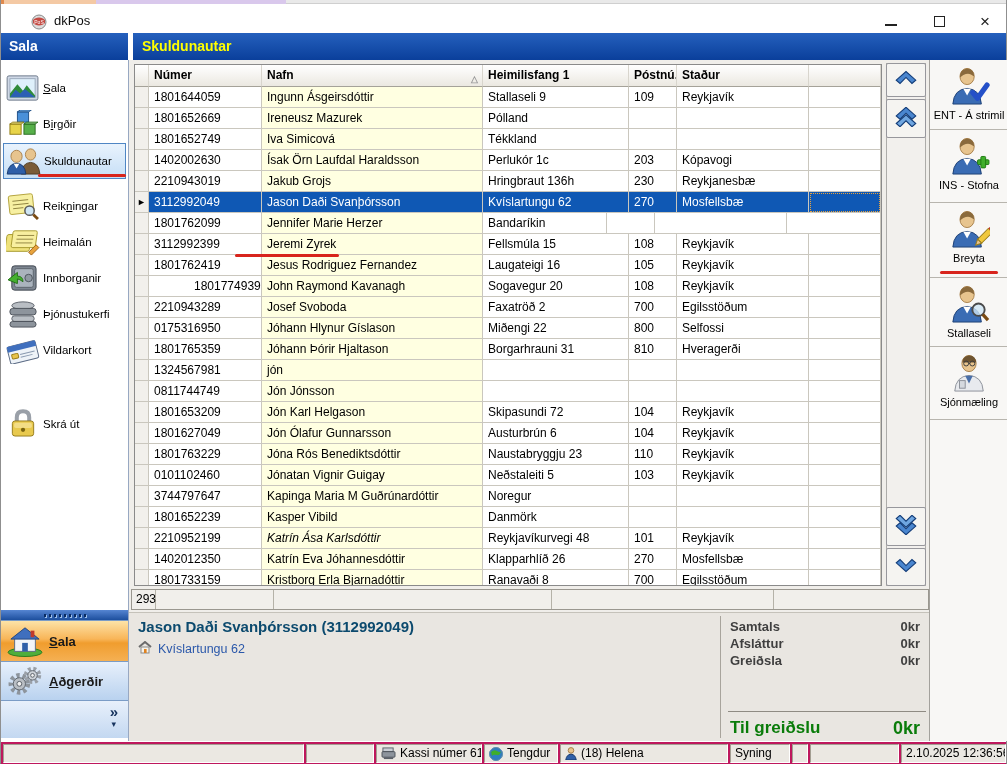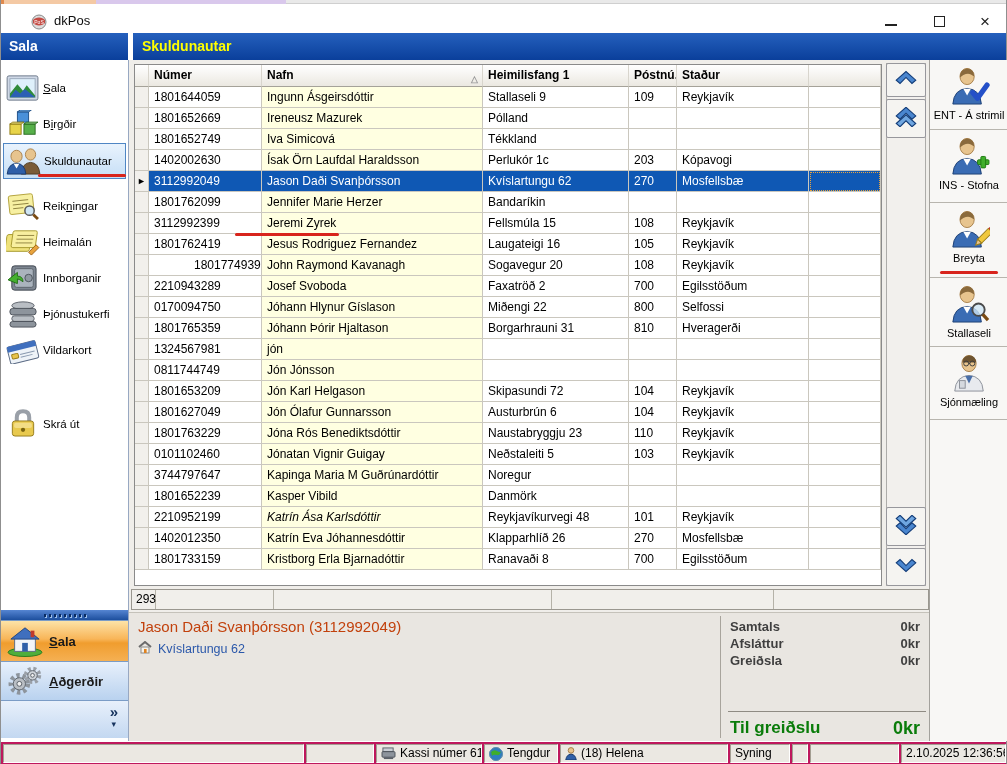--- a/index.html
+++ b/index.html
@@ -76,21 +76,21 @@
     display:flex; align-items:center; justify-content:center; cursor:pointer; }
   #scr-up1 { top:63px; height:34px; } #scr-up2 { top:99px; height:39px; }
   #scr-dn2 { top:507px; height:39px; } #scr-dn1 { top:548px; height:38px; }
 
   
   #countbar { position:absolute; left:130px; top:589px; width:798px; height:21px; background:#f1efeb; border:1px solid #9a978f; display:flex; }
   .cseg { height:100%; border-right:1px solid #b5b2a8; font-size:12px; line-height:19px; padding-left:4px; color:#000; }
 
   
   #detail { position:absolute; left:128px; top:612px; width:800px; height:129px; background:#e9e6e1; border-top:1px solid #c5c2ba; }
-  #detail-title { position:absolute; left:9px; top:5px; font-size:15px; font-weight:normal; color:#c2410c; }
+  #detail-title { position:absolute; left:9px; top:5px; font-size:15px; font-weight:bold; color:#0c4a6e; }
   #detail-addr { position:absolute; left:9px; top:28px; display:flex; align-items:center; gap:6px; font-size:12.5px; color:#2b58aa; }
   #vdiv { position:absolute; left:591px; top:3px; bottom:3px; width:1px; background:#a8a49c; }
   .tot-row { position:absolute; left:601px; width:190px; display:flex; justify-content:space-between;
     font-size:13px; font-weight:bold; color:#3f3f3f; }
   #tot-div { position:absolute; left:599px; width:198px; top:98px; height:1px; background:#8f8b83; }
   #tot-final { position:absolute; left:601px; width:190px; top:105px; display:flex; justify-content:space-between; color:#0a7c0a; font-weight:bold; }
   #tot-final .lbl { font-size:17px; } #tot-final .val { font-size:18px; }
 
   
   #actions { position:absolute; left:928px; top:60px; width:79px; height:681px; background:#f8f7f5; border-left:1px solid #a3a19c; }
@@ -333,34 +333,43 @@
         </div>
         <div class="trow">
           <div class="cell c-sel" style="width: 14px;"></div>
           <div class="cell" style="width: 113px;">1402002630</div>
           <div class="cell c-name" style="width: 221px;">Ísak Örn Laufdal Haraldsson</div>
           <div class="cell" style="width: 146px;">Perlukór 1c</div>
           <div class="cell" style="width: 48px;">203</div>
           <div class="cell" style="width: 132px;">Kópavogi</div>
           <div class="cell c-last" style="width: 74px; flex: 1 1 0%;"></div>
         </div>
+        <div class="trow">
+          <div class="cell c-sel" style="width: 14px;"></div>
+          <div class="cell" style="width: 113px;">2210943019</div>
+          <div class="cell c-name" style="width: 221px;">Jakub Grojs</div>
+          <div class="cell" style="width: 146px;">Hringbraut 136h</div>
+          <div class="cell" style="width: 48px;">230</div>
+          <div class="cell" style="width: 132px;">Reykjanesbæ</div>
+          <div class="cell c-last" style="width: 74px; flex: 1 1 0%;"></div>
+        </div>
         <div class="trow sel">
           <div class="cell c-sel" style="width: 14px;">►</div>
           <div class="cell" style="width: 113px;">3112992049</div>
           <div class="cell c-name" style="width: 221px;">Jason Daði Svanþórsson</div>
           <div class="cell" style="width: 146px;">Kvíslartungu 62</div>
           <div class="cell" style="width: 48px;">270</div>
           <div class="cell" style="width: 132px;">Mosfellsbæ</div>
           <div class="cell c-last" style="width: 74px; flex: 1 1 0%;"></div>
         </div>
         <div class="trow">
           <div class="cell c-sel" style="width: 14px;"></div>
           <div class="cell" style="width: 113px;">1801762099</div>
           <div class="cell c-name" style="width: 221px;">Jennifer Marie Herzer</div>
-          <div class="cell" style="width: 146px;">Bandaríkin</div>
+          <div class="cell" style="width: 124px;">Bandaríkin</div>
           <div class="cell" style="width: 48px;"></div>
           <div class="cell" style="width: 132px;"></div>
           <div class="cell c-last" style="width: 74px; flex: 1 1 0%;"></div>
         </div>
         <div class="trow">
           <div class="cell c-sel" style="width: 14px;"></div>
           <div class="cell" style="width: 113px;">3112992399</div>
           <div class="cell c-name" style="width: 221px;">Jeremi Zyrek</div>
           <div class="cell" style="width: 146px;">Fellsmúla 15</div>
           <div class="cell" style="width: 48px;">108</div>
@@ -390,21 +399,21 @@
           <div class="cell c-sel" style="width: 14px;"></div>
           <div class="cell" style="width: 113px;">2210943289</div>
           <div class="cell c-name" style="width: 221px;">Josef Svoboda</div>
           <div class="cell" style="width: 146px;">Faxatröð 2</div>
           <div class="cell" style="width: 48px;">700</div>
           <div class="cell" style="width: 132px;">Egilsstöðum</div>
           <div class="cell c-last" style="width: 74px; flex: 1 1 0%;"></div>
         </div>
         <div class="trow">
           <div class="cell c-sel" style="width: 14px;"></div>
-          <div class="cell" style="width: 113px;">0170094750</div>
+          <div class="cell" style="width: 113px;">0175316950</div>
           <div class="cell c-name" style="width: 221px;">Jóhann Hlynur Gíslason</div>
           <div class="cell" style="width: 146px;">Miðengi 22</div>
           <div class="cell" style="width: 48px;">800</div>
           <div class="cell" style="width: 132px;">Selfossi</div>
           <div class="cell c-last" style="width: 74px; flex: 1 1 0%;"></div>
         </div>
         <div class="trow">
           <div class="cell c-sel" style="width: 14px;"></div>
           <div class="cell" style="width: 113px;">1801765359</div>
           <div class="cell c-name" style="width: 221px;">Jóhann Þórir Hjaltason</div>

